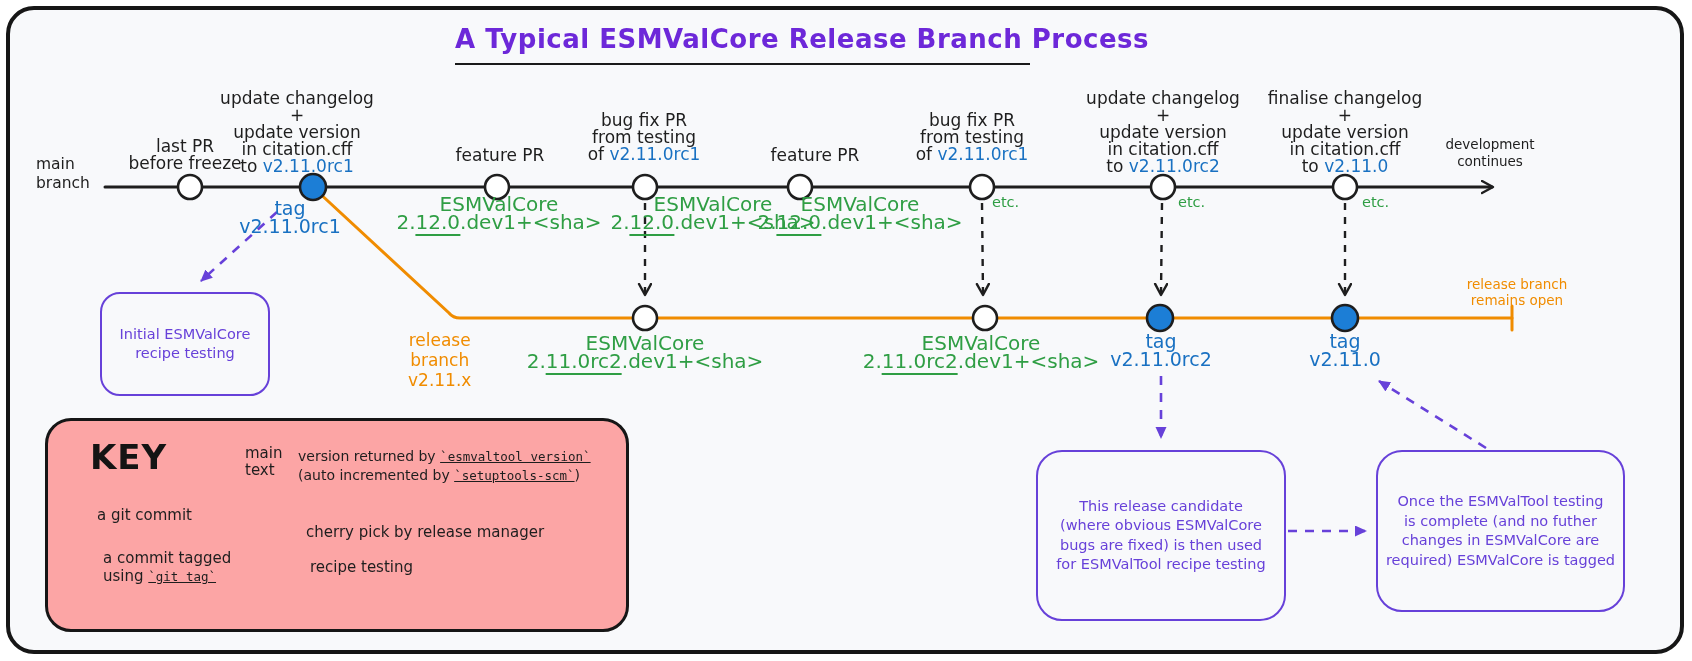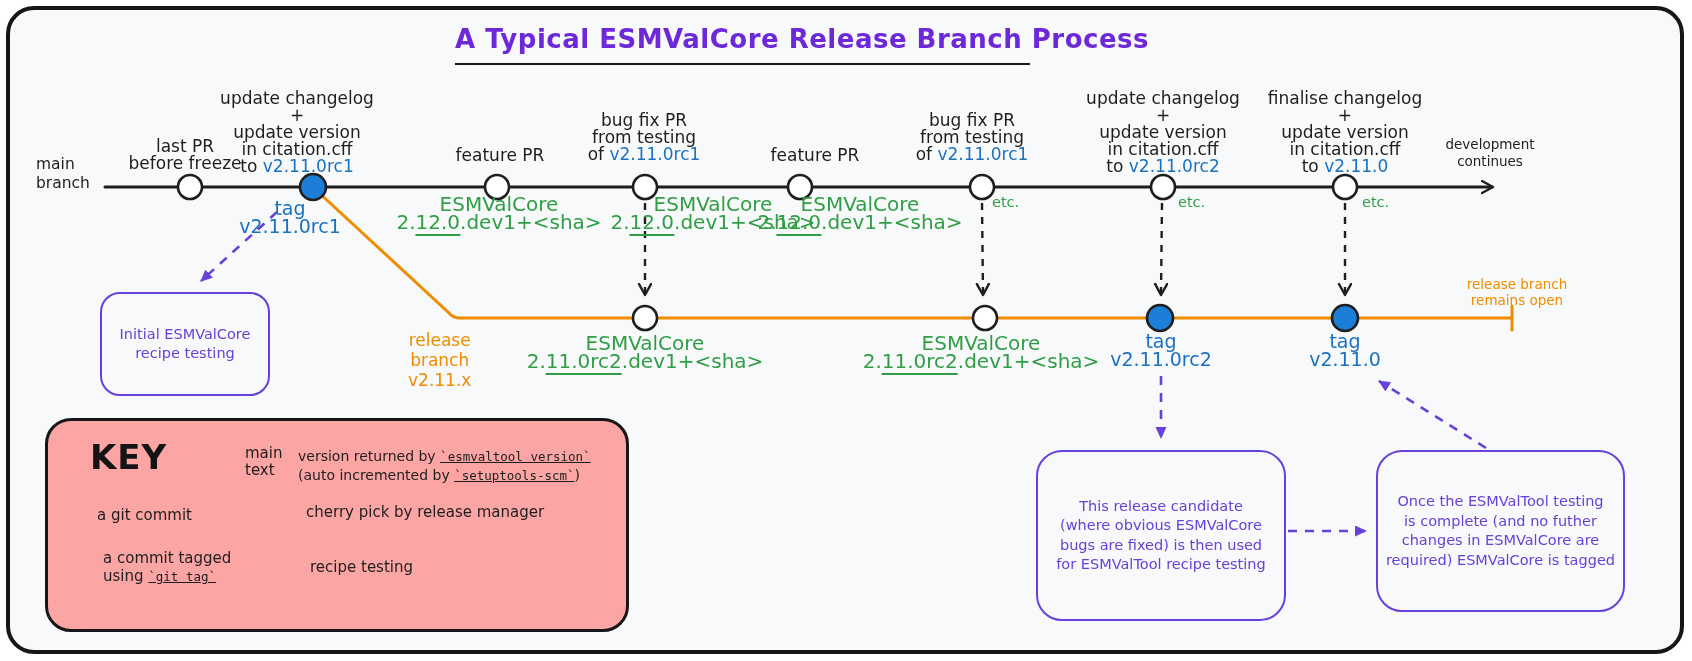--- a/index.html
+++ b/index.html
@@ -227,21 +227,21 @@
         <div>main</div>
         <div>text</div>
       </div>
 
       <div class="kabs keytext" style="left:250px;top:26px;font-size:14px;">
         <div><span>version returned by </span><span class="mono">`esmvaltool version`</span></div>
         <div><span>(auto incremented by </span><span class="mono">`setuptools-scm`</span><span>)</span></div>
       </div>
 
       <div class="kabs keytext" style="left:49px;top:85px;">a git commit</div>
-      <div class="kabs keytext" style="left:258px;top:82px;">cherry pick by release manager</div>
+      <div class="kabs keytext" style="left:258px;top:102px;">cherry pick by release manager</div>
 
       <div class="kabs keytext" style="left:55px;top:128px;">
         <div>a commit tagged</div>
         <div><span>using </span><span class="mono">`git tag`</span></div>
       </div>
       <div class="kabs keytext" style="left:262px;top:137px;">recipe testing</div>
     </div>
   </div>
 </div>
 

